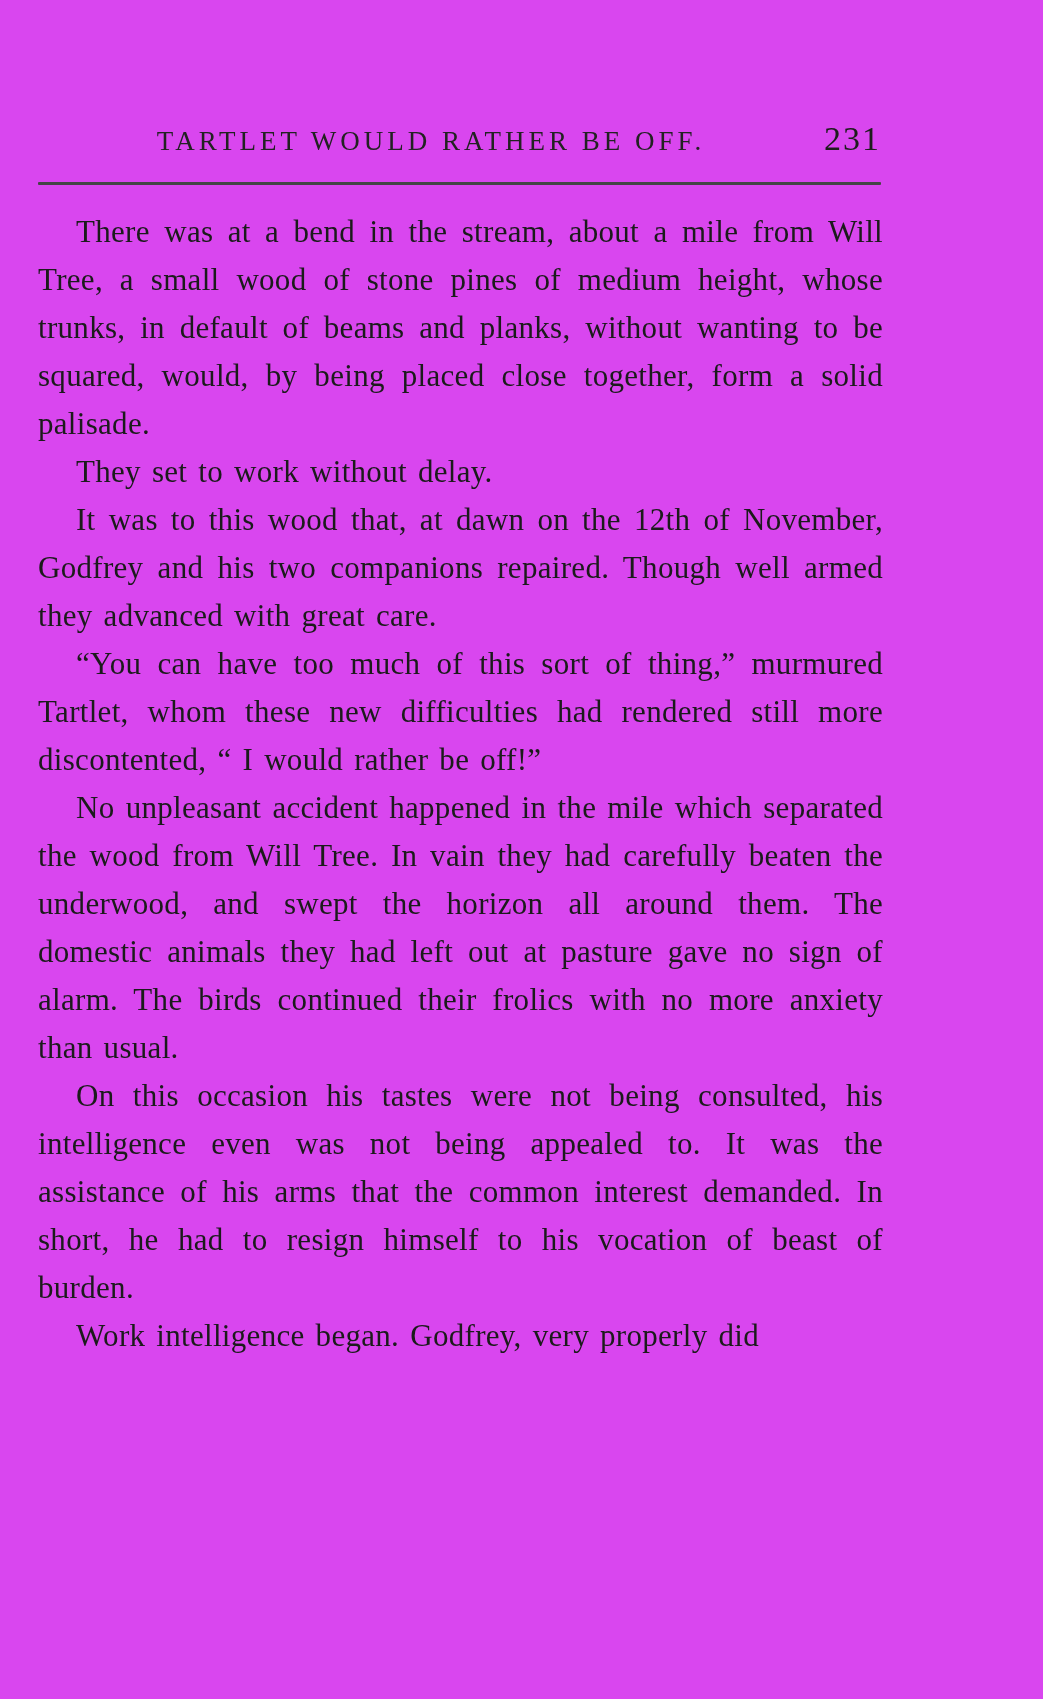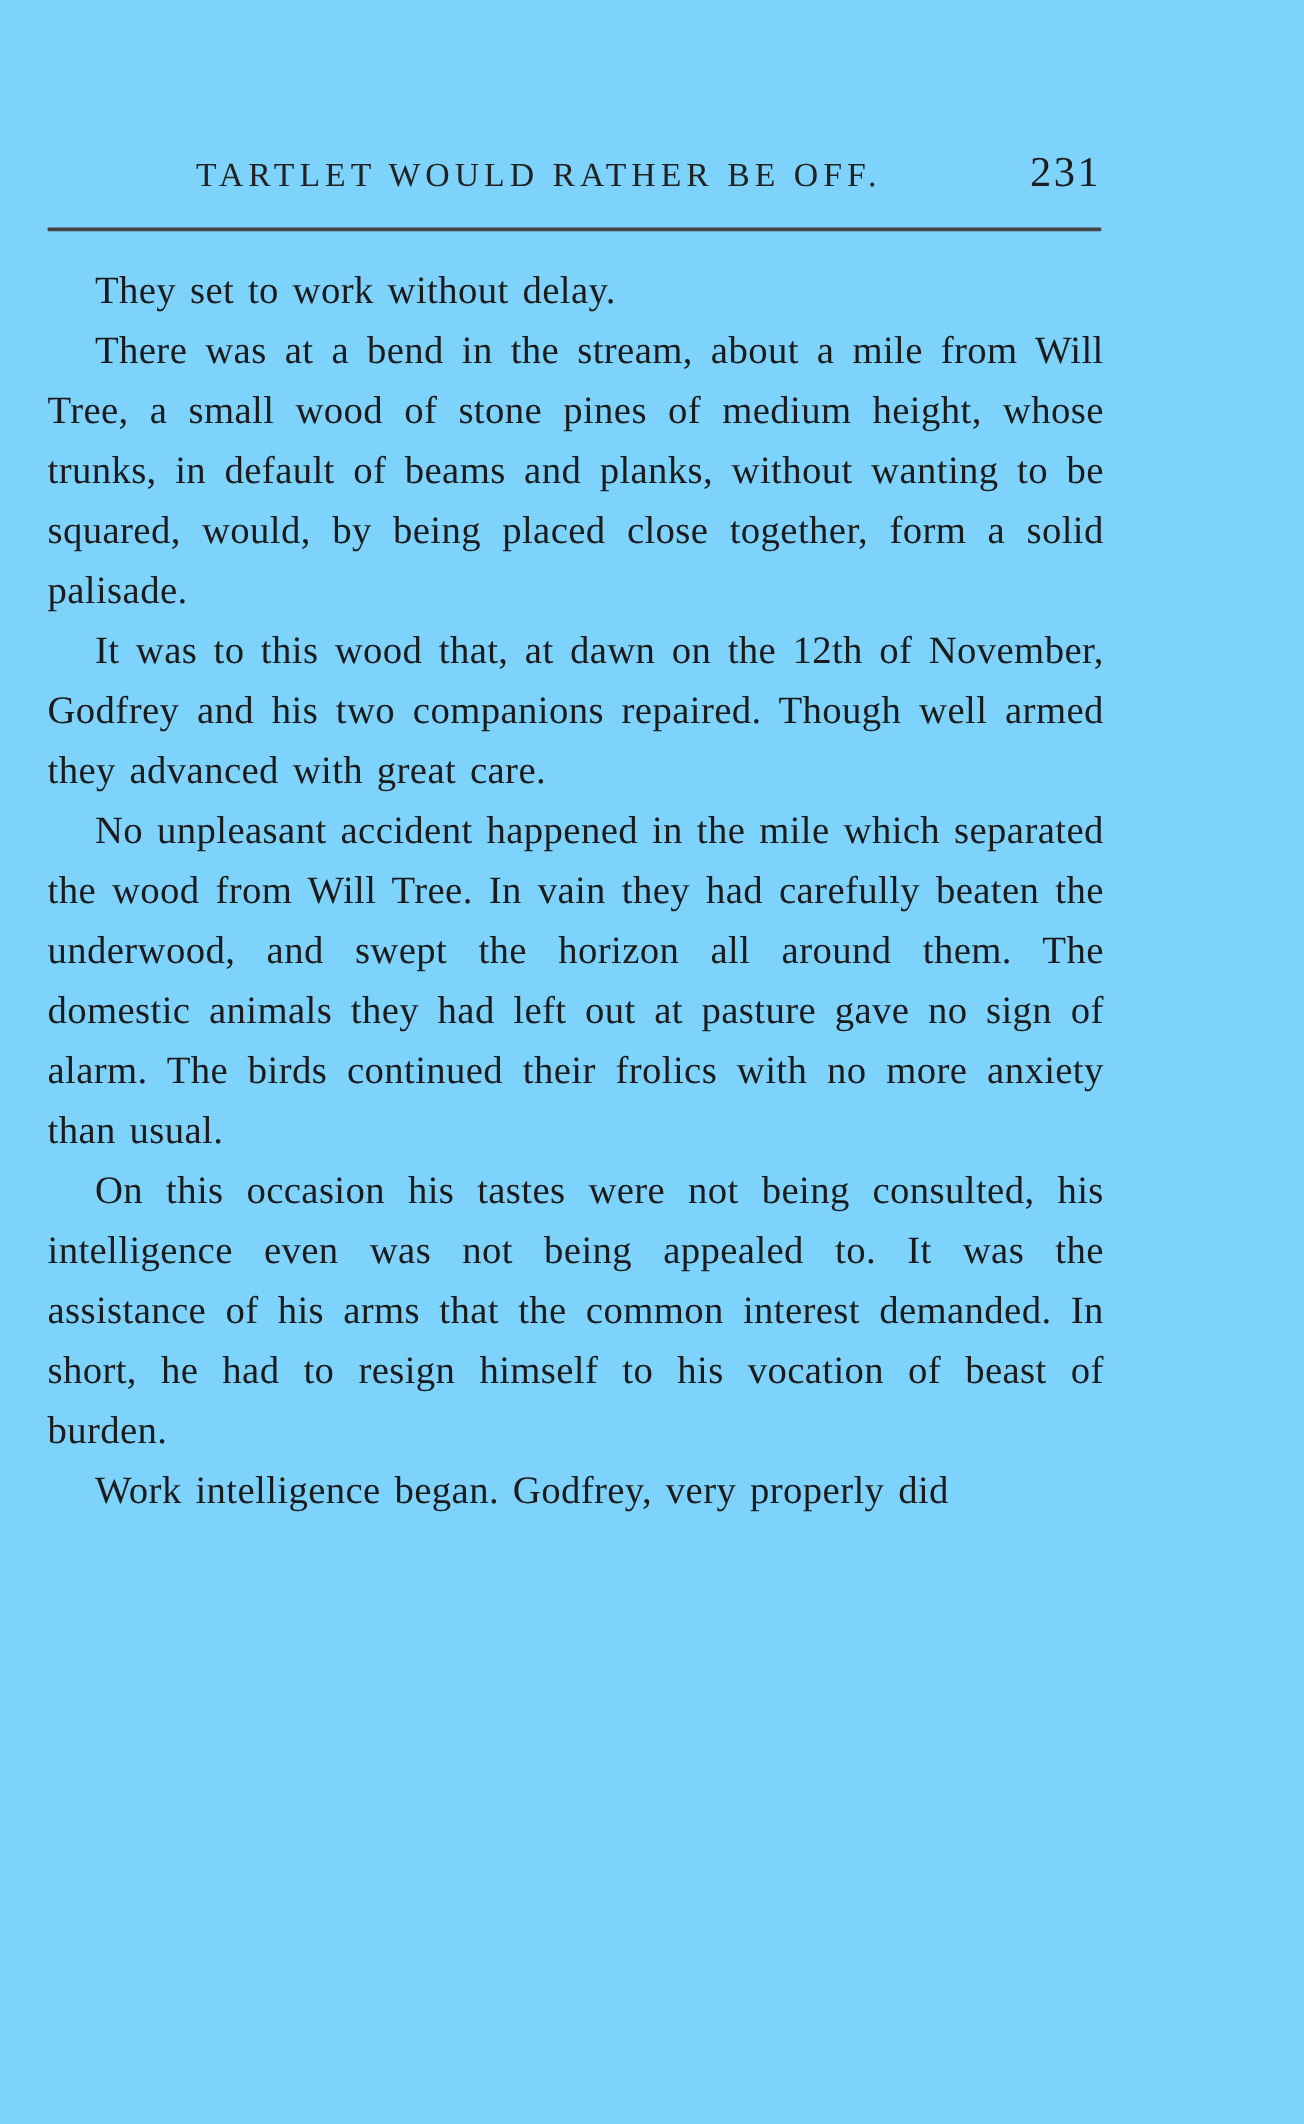--- a/index.html
+++ b/index.html
@@ -5,21 +5,21 @@
   html, body {
     margin: 0;
     padding: 0;
     background: #e9e9e7;
   }
   .page {
     position: relative;
     width: 1043px;
     height: 1699px;
     margin: 0 auto;
-    background: #7dd3fc;
+    background: #d946ef;
     overflow: hidden;
     font-family: "Liberation Serif", "DejaVu Serif", serif;
     color: #1b1b1b;
     box-sizing: border-box;
   }
   .running-head {
     position: absolute;
     top: 120px;
     left: 38px;
     width: 843px;
@@ -71,21 +71,22 @@
 <div class="page">
 
   <div class="running-head">
     <span class="head-title">TARTLET WOULD RATHER BE OFF.</span>
     <span class="page-number">231</span>
   </div>
 
   <div class="head-rule"></div>
 
   <div class="body-text">
+    <p>There was at a bend in the stream, about a mile from Will Tree, a small wood of stone pines of medium height, whose trunks, in default of beams and planks, without wanting to be squared, would, by being placed close together, form a solid palisade.</p>
     <p>They set to work without delay.</p>
-    <p>There was at a bend in the stream, about a mile from Will Tree, a small wood of stone pines of medium height, whose trunks, in default of beams and planks, without wanting to be squared, would, by being placed close together, form a solid palisade.</p>
     <p>It was to this wood that, at dawn on the 12th of November, Godfrey and his two companions repaired. Though well armed they advanced with great care.</p>
+    <p>“You can have too much of this sort of thing,” murmured Tartlet, whom these new difficulties had rendered still more discontented, “ I would rather be off!”</p>
     <p>No unpleasant accident happened in the mile which separated the wood from Will Tree. In vain they had carefully beaten the underwood, and swept the horizon all around them. The domestic animals they had left out at pasture gave no sign of alarm. The birds continued their frolics with no more anxiety than usual.</p>
     <p>On this occasion his tastes were not being consulted, his intelligence even was not being appealed to. It was the assistance of his arms that the common interest demanded. In short, he had to resign himself to his vocation of beast of burden.</p>
     <p>Work intelligence began. Godfrey, very properly did</p>
   </div>
 
 </div>
 
 </body></html>

